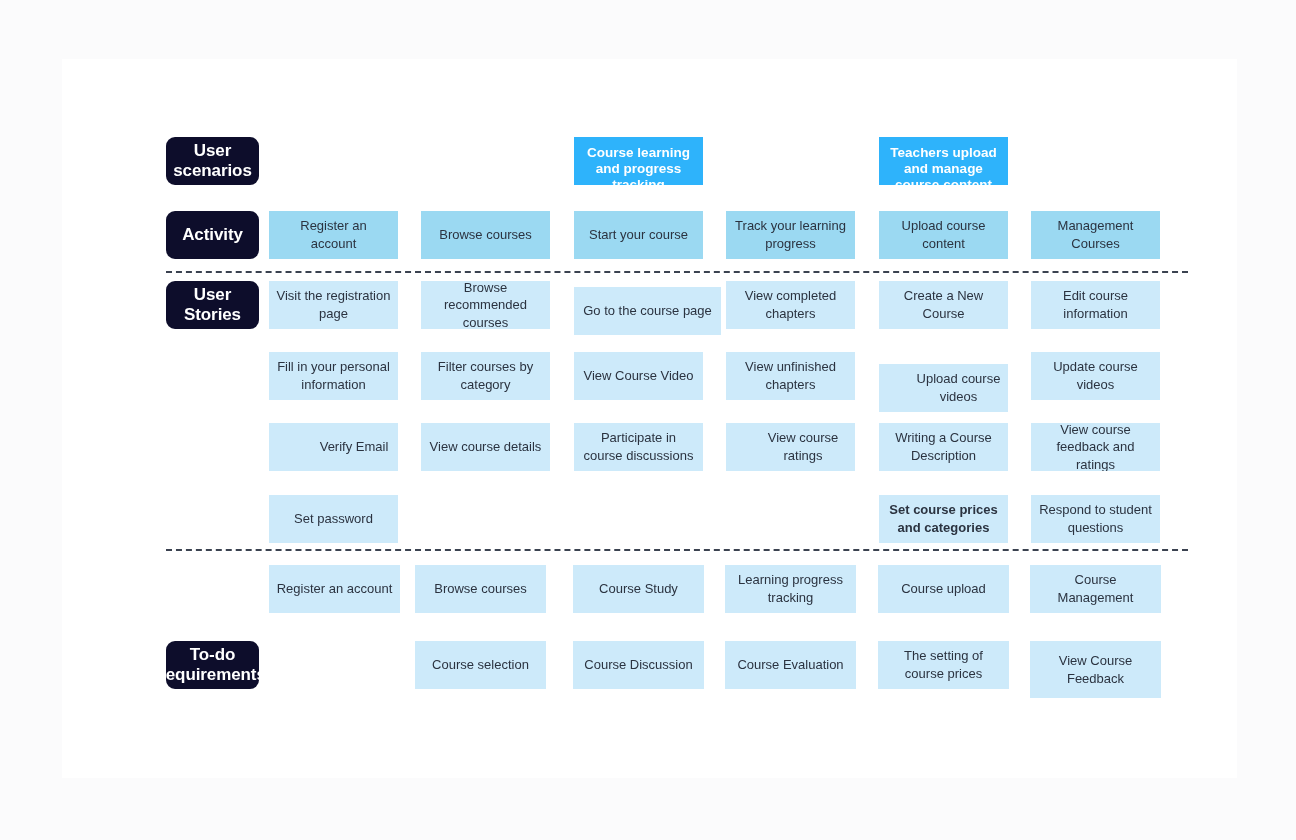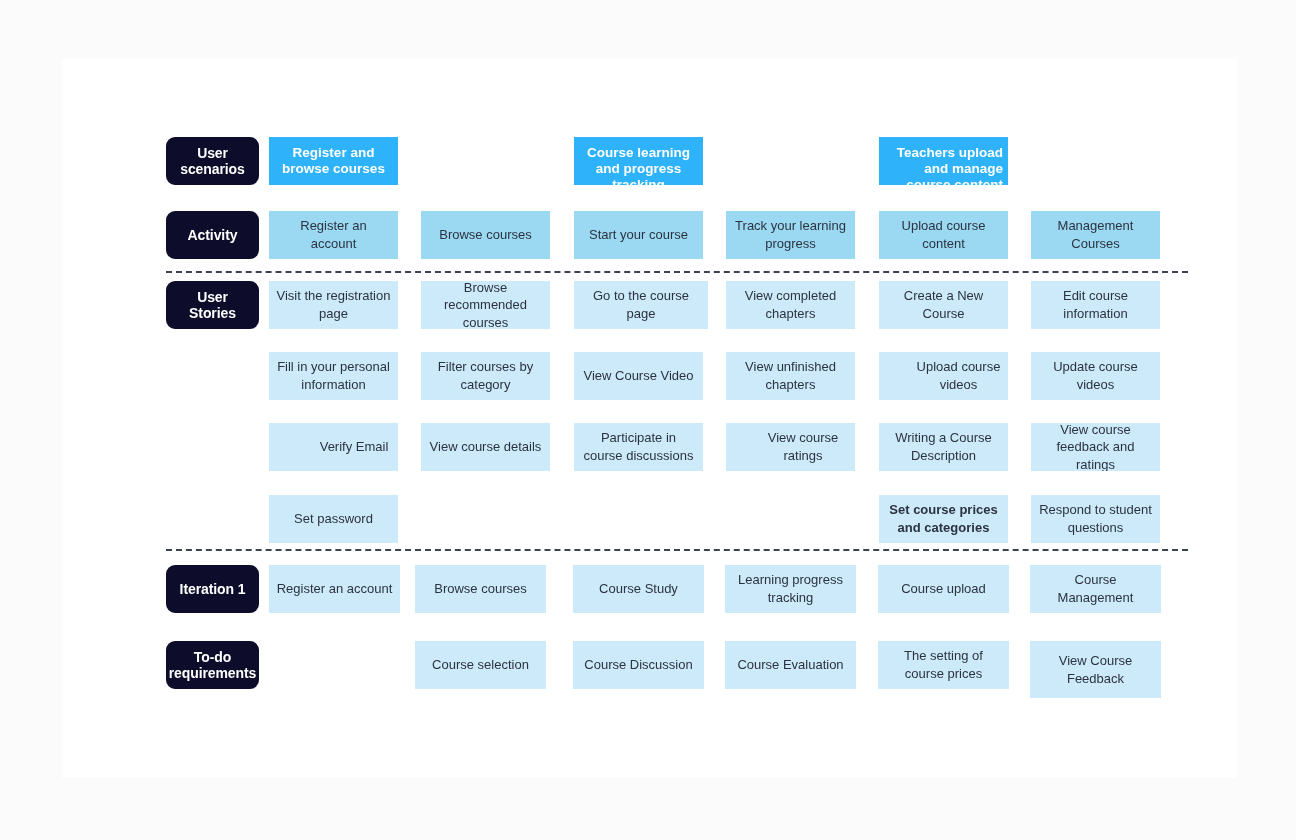--- a/index.html
+++ b/index.html
@@ -38,21 +38,21 @@
     justify-content: center;
     text-align: center;
     overflow: hidden;
   }
 
   
   .label-chip {
     background: #0d0d2b;
     color: #ffffff;
     border-radius: 9px;
-    font-size: 14px;
+    font-size: 17px;
     font-weight: bold;
     line-height: 1.15;
     letter-spacing: -0.1px;
     padding: 0 6px;
   }
 
   
   .scenario-box {
     background: #2eb3fb;
     color: #ffffff;
@@ -92,67 +92,65 @@
   }
 </style>
 </head>
 <body>
 
 <div id="canvas">
   <div id="board">
 
     <div class="cell label-chip" style="left:104px; top:78px; width:93px; height:48px;">User scenarios</div>
 
-    <div class="cell scenario-box" style="left:207px; top:78px; width:129px; height:48px;">Register and browse courses</div>
 
     <div class="cell scenario-box" style="left:512px; top:78px; width:129px; height:48px;">Course learning and progress tracking</div>
 
-    <div class="cell scenario-box" style="left:817px; top:78px; width:129px; height:48px;text-align:right;">Teachers upload and manage course content</div>
+    <div class="cell scenario-box" style="left:817px; top:78px; width:129px; height:48px;">Teachers upload and manage course content</div>
 
     <div class="cell label-chip" style="left:104px; top:152px; width:93px; height:48px;">Activity</div>
 
     <div class="cell activity-box" style="left:207px; top:152px; width:129px; height:48px;">Register an account</div>
     <div class="cell activity-box" style="left:359px; top:152px; width:129px; height:48px;">Browse courses</div>
     <div class="cell activity-box" style="left:512px; top:152px; width:129px; height:48px;">Start your course</div>
     <div class="cell activity-box" style="left:664px; top:152px; width:129px; height:48px;">Track your learning progress</div>
     <div class="cell activity-box" style="left:817px; top:152px; width:129px; height:48px;">Upload course content</div>
     <div class="cell activity-box" style="left:969px; top:152px; width:129px; height:48px;">Management Courses</div>
 
     <div class="divider" style="top:212px;"></div>
 
     <div class="cell label-chip" style="left:104px; top:222px; width:93px; height:48px;">User Stories</div>
 
     <div class="cell story-box" style="left:207px; top:222px; width:129px; height:48px;">Visit the registration page</div>
     <div class="cell story-box" style="left:359px; top:222px; width:129px; height:48px;">Browse recommended courses</div>
-    <div class="cell story-box" style="left:512px; top:222px; width:134px; height:48px;">Go to the course page</div>
+    <div class="cell story-box" style="left:512px; top:228px; width:147px; height:48px;">Go to the course page</div>
     <div class="cell story-box" style="left:664px; top:222px; width:129px; height:48px;">View completed chapters</div>
     <div class="cell story-box" style="left:817px; top:222px; width:129px; height:48px;">Create a New Course</div>
     <div class="cell story-box" style="left:969px; top:222px; width:129px; height:48px;">Edit course information</div>
 
     <div class="cell story-box" style="left:207px; top:293px; width:129px; height:48px;">Fill in your personal information</div>
     <div class="cell story-box" style="left:359px; top:293px; width:129px; height:48px;">Filter courses by category</div>
     <div class="cell story-box" style="left:512px; top:293px; width:129px; height:48px;">View Course Video</div>
     <div class="cell story-box" style="left:664px; top:293px; width:129px; height:48px;">View unfinished chapters</div>
-    <div class="cell story-box" style="left:817px; top:293px; width:129px; height:48px;padding-left:37px;">Upload course videos</div>
+    <div class="cell story-box" style="left:817px; top:305px; width:129px; height:48px;padding-left:37px;">Upload course videos</div>
     <div class="cell story-box" style="left:969px; top:293px; width:129px; height:48px;">Update course videos</div>
 
     <div class="cell story-box" style="left:207px; top:364px; width:129px; height:48px;padding-left:48px;">Verify Email</div>
     <div class="cell story-box" style="left:359px; top:364px; width:129px; height:48px;">View course details</div>
     <div class="cell story-box" style="left:512px; top:364px; width:129px; height:48px;">Participate in course discussions</div>
     <div class="cell story-box" style="left:664px; top:364px; width:129px; height:48px;padding-left:32px;">View course ratings</div>
     <div class="cell story-box" style="left:817px; top:364px; width:129px; height:48px;">Writing a Course Description</div>
     <div class="cell story-box" style="left:207px; top:436px; width:129px; height:48px;">Set password</div>
 
     <div class="cell story-box" style="left:969px; top:364px; width:129px; height:48px;">View course feedback and ratings</div>
     <div class="cell story-box" style="left:817px; top:436px; width:129px; height:48px;font-weight:bold;">Set course prices and categories</div>
     <div class="cell story-box" style="left:969px; top:436px; width:129px; height:48px;">Respond to student questions</div>
 
     <div class="divider" style="top:490px;"></div>
 
-    <div class="cell label-chip" style="left:104px; top:506px; width:93px; height:48px;">Iteration 1</div>
 
     <div class="cell story-box" style="left:207px; top:506px; width:131px; height:48px;">Register an account</div>
     <div class="cell story-box" style="left:353px; top:506px; width:131px; height:48px;">Browse courses</div>
     <div class="cell story-box" style="left:511px; top:506px; width:131px; height:48px;">Course Study</div>
     <div class="cell story-box" style="left:663px; top:506px; width:131px; height:48px;">Learning progress tracking</div>
     <div class="cell story-box" style="left:816px; top:506px; width:131px; height:48px;">Course upload</div>
     <div class="cell story-box" style="left:968px; top:506px; width:131px; height:48px;">Course Management</div>
 
     <div class="cell label-chip" style="left:104px; top:582px; width:93px; height:48px;">To-do requirements</div>
 

